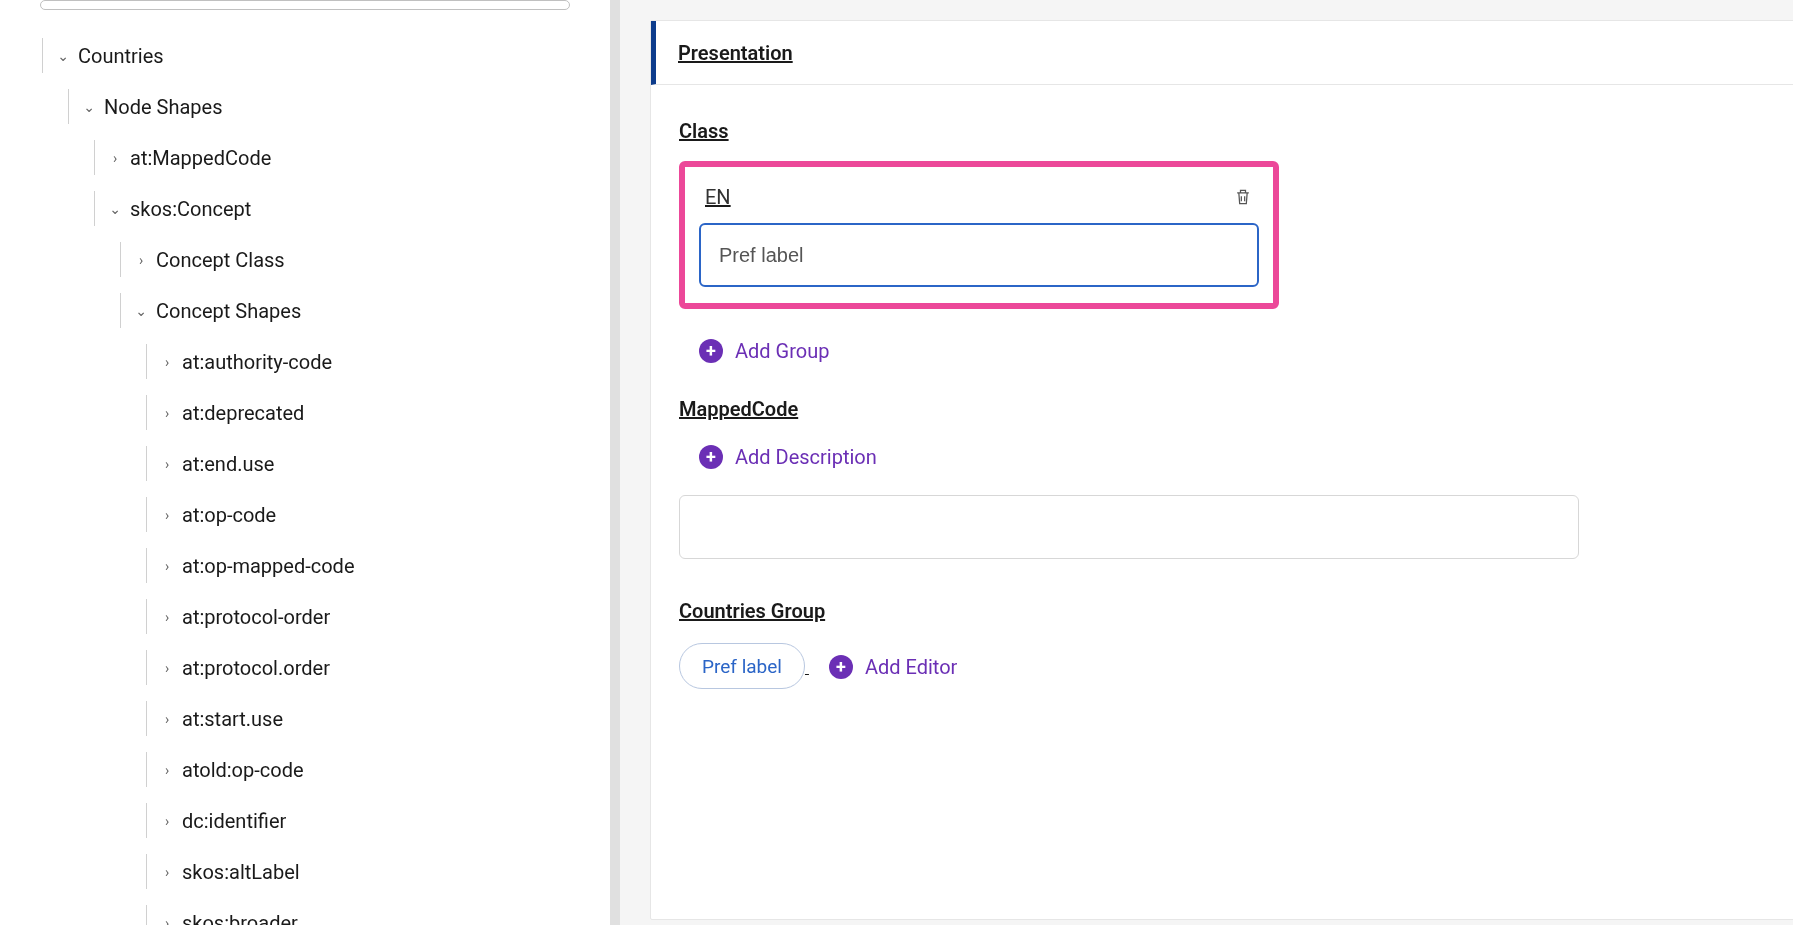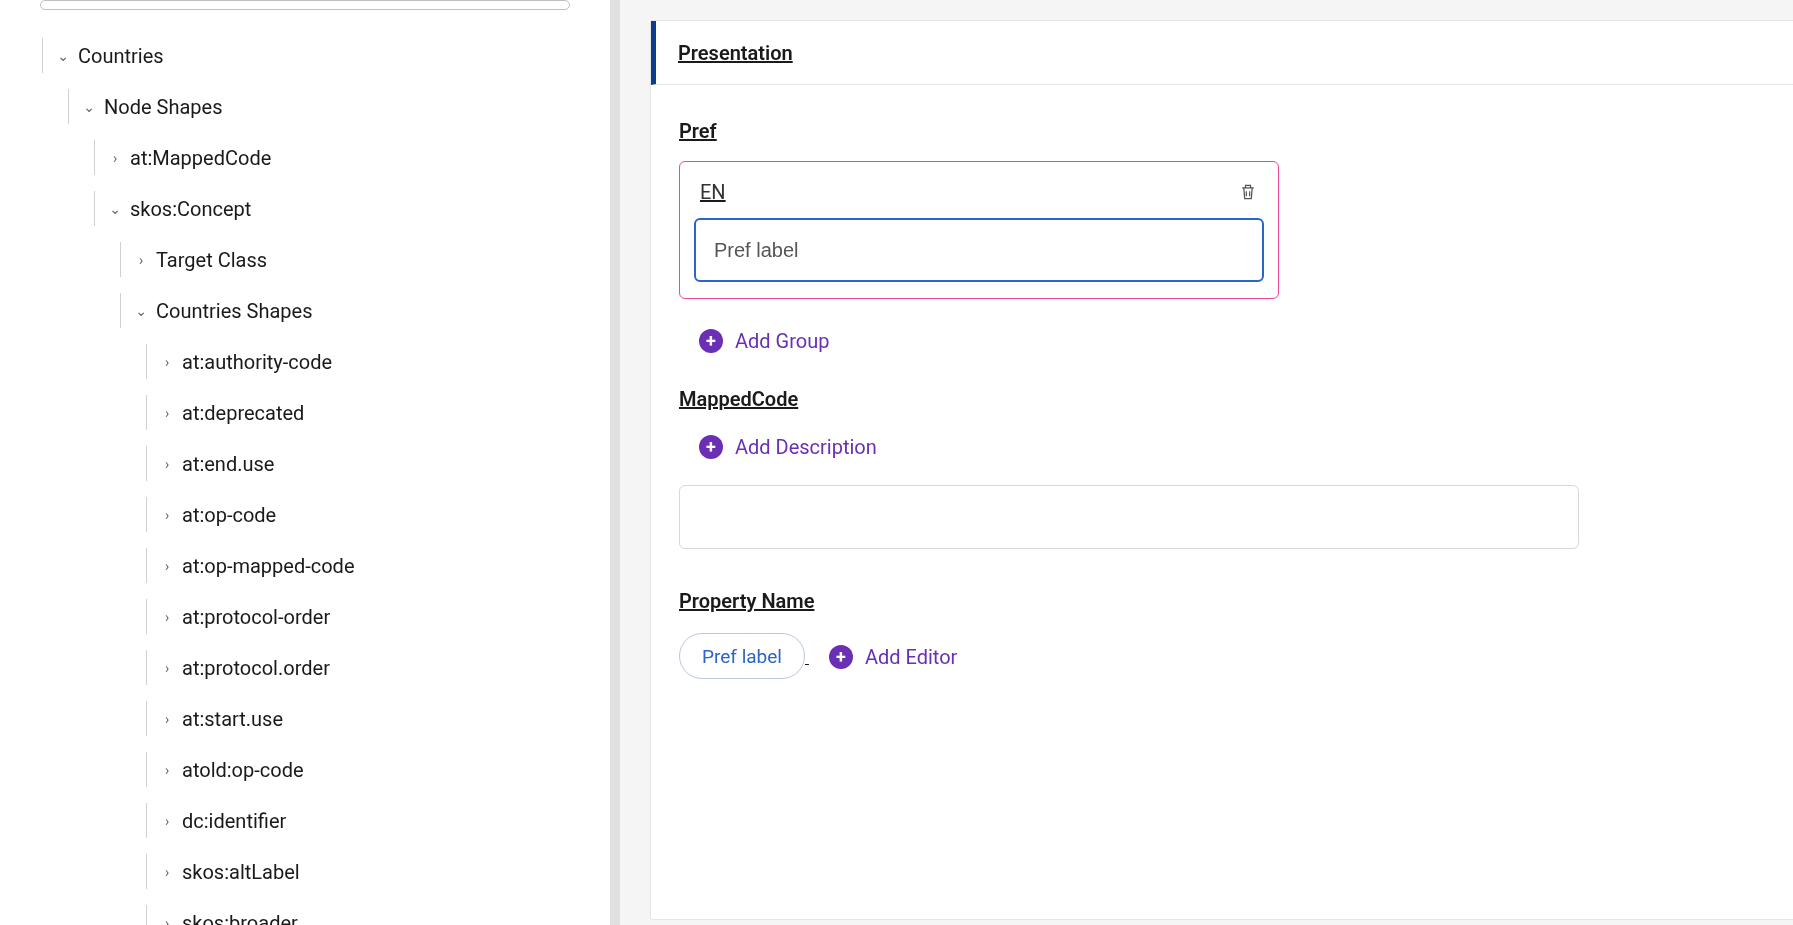--- a/index.html
+++ b/index.html
@@ -97,21 +97,21 @@
     font-size: 20px;
   }
   .panel-body { padding: 26px 28px; }
   .field-label {
     font-weight: 600;
     font-size: 20px;
     margin-bottom: 18px;
     margin-top: 8px;
   }
   .lang-card {
-    border: 1px solid #ec4899;
+    border: 6px solid #ec4899;
     border-radius: 6px;
     width: 600px;
     padding: 18px 14px 16px 14px;
     margin-bottom: 24px;
   }
   .lang-card-head {
     display: flex;
     align-items: center;
     justify-content: space-between;
     padding: 0 6px 14px 6px;
@@ -216,30 +216,30 @@
         <span class="tree-toggle">⌄</span>
         <span class="tree-label">skos:Concept</span>
       </div>
 
       <div class="tree-node">
         <span class="tree-indent"></span>
           <span class="tree-indent"></span>
           <span class="tree-indent"></span>
         <span class="tree-guide"></span>
         <span class="tree-toggle">›</span>
-        <span class="tree-label">Target Class</span>
+        <span class="tree-label">Concept Class</span>
       </div>
 
       <div class="tree-node">
         <span class="tree-indent"></span>
           <span class="tree-indent"></span>
           <span class="tree-indent"></span>
         <span class="tree-guide"></span>
         <span class="tree-toggle">⌄</span>
-        <span class="tree-label">Countries Shapes</span>
+        <span class="tree-label">Concept Shapes</span>
       </div>
 
       <div id="prop-leaves">
           <div class="tree-node">
             <span class="tree-indent"></span>
             <span class="tree-indent"></span>
             <span class="tree-indent"></span>
             <span class="tree-indent"></span>
             <span class="tree-guide"></span>
             <span class="tree-toggle">›</span>
@@ -350,21 +350,21 @@
   </aside>
 
   <main class="main">
     <section class="panel">
       <header class="panel-header">
         <span>Presentation</span>
       </header>
       <div class="panel-body">
 
         
-        <div class="field-label">Pref</div>
+        <div class="field-label">Class</div>
         <div class="lang-card">
           <div class="lang-card-head">
             <span>EN</span>
             <span class="trash-icon">
               <svg viewBox="0 0 24 24">
                   <path d="M5 7h14M9 7V4h6v3M7 7l1 13h8l1-13M10 11v6M14 11v6"></path>
                 </svg>
             </span>
           </div>
           <input class="lang-input" type="text" value="Pref label" style="">
@@ -378,21 +378,21 @@
         <div class="field-label">MappedCode</div>
         <div class="add-link">
           <span class="plus">+</span>
           <span>Add Description</span>
         </div>
 
         
         <input class="order-input" type="text" value="" style="">
 
         
-        <div class="field-label">Property Name</div>
+        <div class="field-label">Countries Group</div>
         <div class="chip">
           <span>Pref label</span>
         </div>
 
         
         <div class="add-link">
           <span class="plus">+</span>
           <span>Add Editor</span>
         </div>
 

